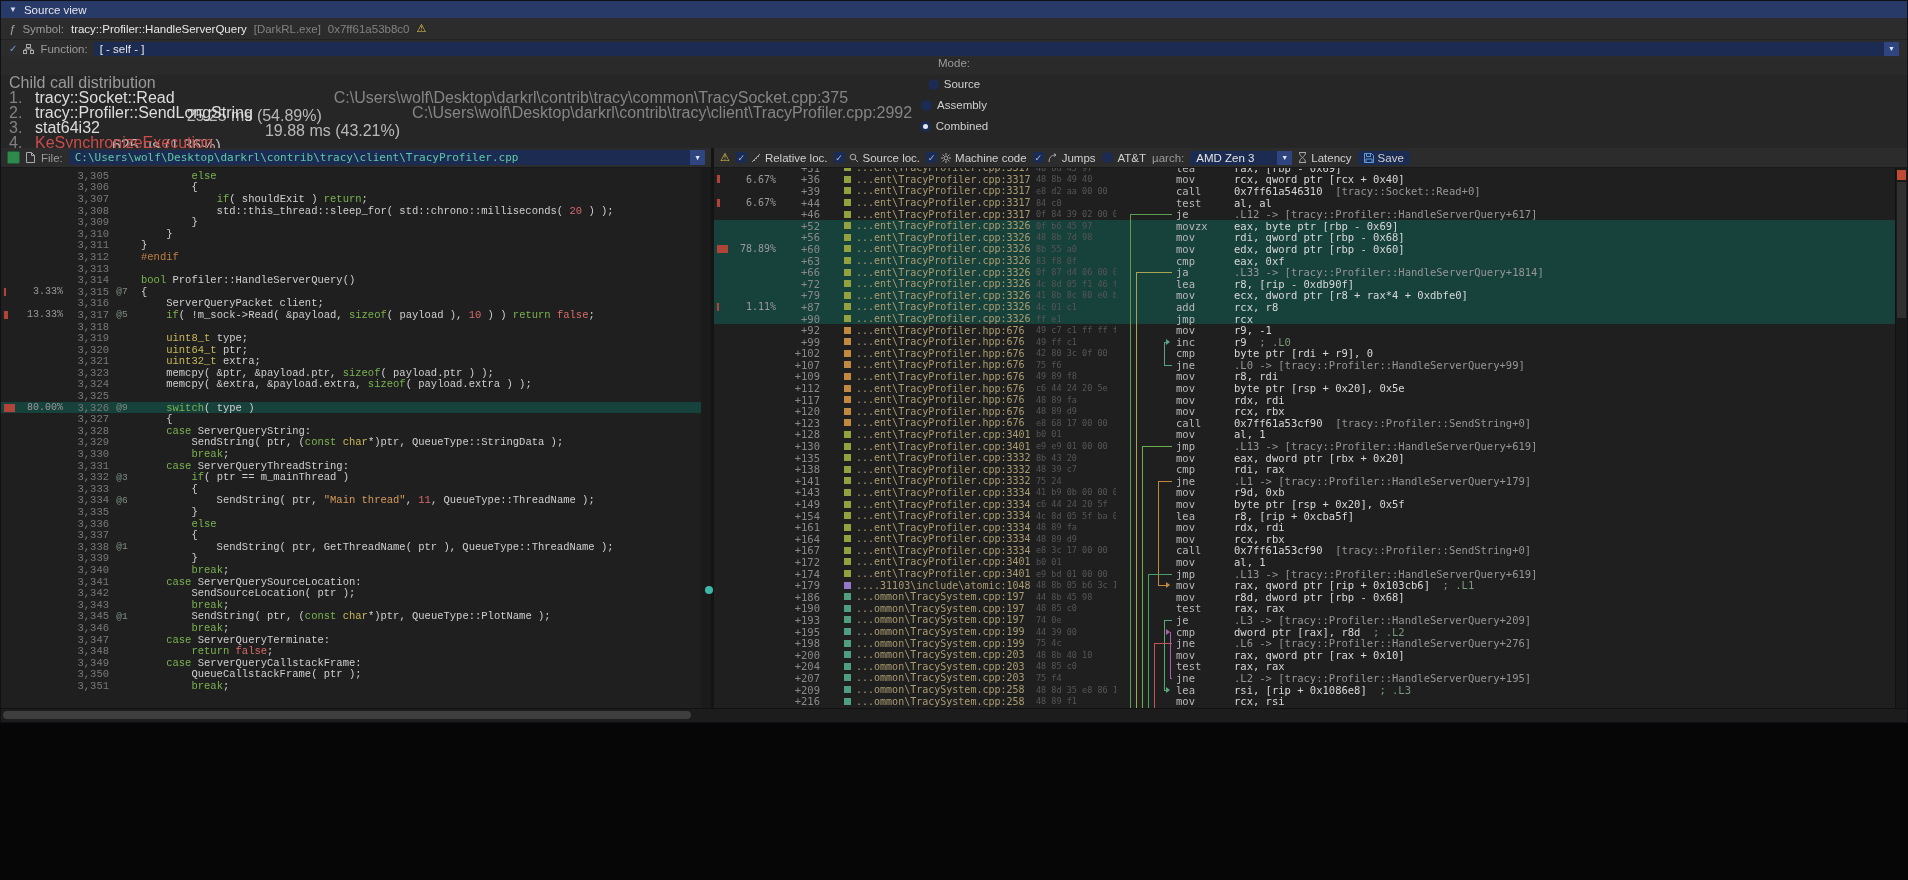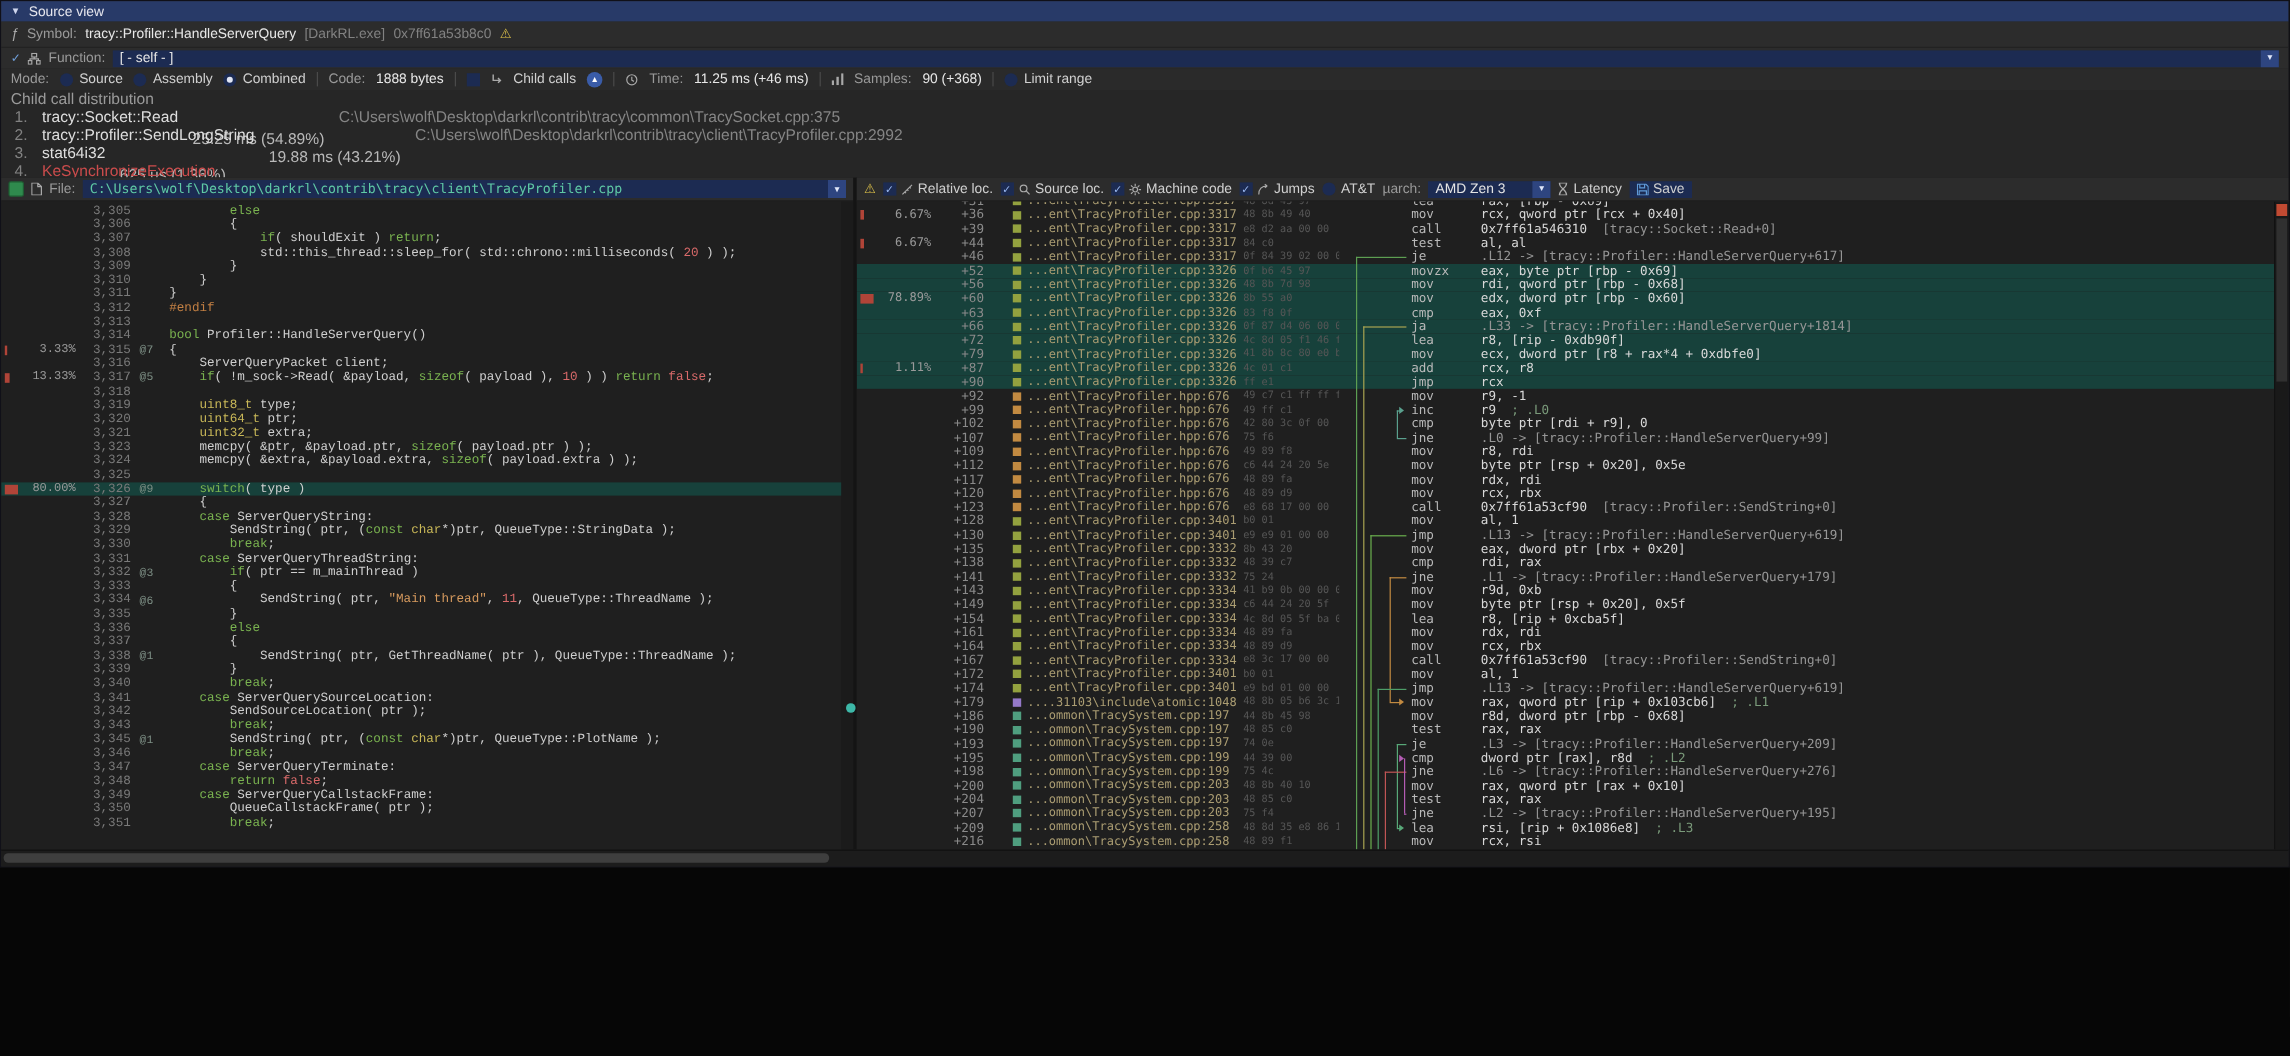--- a/index.html
+++ b/index.html
@@ -7,30 +7,30 @@
   .window{position:absolute;left:0;top:0;width:1908px;height:723px;background:var(--window_bg);box-sizing:border-box;border:1px solid #101018;}
   
   .titlebar{height:17px;background:var(--titlebar);display:flex;align-items:center;gap:7px;padding:0 8px;color:#e6e6ee;font-size:11.5px;}
   .collapse{font-size:8px;color:#cfd6ee;cursor:pointer;}
   .symbolbar{height:21px;background:var(--toolbar_bg);display:flex;align-items:center;gap:7px;padding:0 8px;font-size:11.5px;border-bottom:1px solid #222;}
   .lab{color:var(--dim);} .val{color:#e8e8e8;} .dimval{color:var(--dimmer);}
   .warn{color:var(--warning);font-size:11px;}
   .funcbar{height:17px;background:var(--toolbar_bg);display:flex;align-items:center;gap:6px;padding:0 8px;font-size:11.5px;}
   .combo{flex:1;height:14px;background:var(--frame_bg);display:flex;align-items:center;padding-left:6px;color:#e4e4e4;position:relative;}
   .combo .arrowbox{position:absolute;right:0;top:0;bottom:0;width:15px;background:var(--frame_btn);display:flex;align-items:center;justify-content:center;color:#dfe6f8;font-size:7px;}
-  .modebar{height:18px;background:#2a2a2a;display:flex;align-items:center;gap:9px;padding:0 8px;font-size:11.5px;color:#d0d0d0;}
+  .modebar{height:18px;background:#2a2a2a;display:flex;align-items:center;gap:9px;padding:0 8px;font-size:11.5px;color:#d0d0d0;flex-direction:column;}
   .sep{width:1px;height:12px;background:#4a4a4a;}
   .radio{display:inline-flex;align-items:center;gap:5px;cursor:pointer;}
   .rdot{width:11px;height:11px;border-radius:50%;background:var(--frame_bg);display:inline-flex;align-items:center;justify-content:center;}
   .rdot.sel::after{content:"";width:5px;height:5px;border-radius:50%;background:#e2e7f5;}
   .cbx{width:11px;height:11px;background:var(--frame_bg);display:inline-flex;align-items:center;justify-content:center;font-size:9px;color:var(--check);}
   .roundbtn{width:13px;height:13px;border-radius:50%;background:#3a5ca8;color:#fff;font-size:7px;display:inline-flex;align-items:center;justify-content:center;cursor:pointer;}
   .icn{display:inline-flex;align-items:center;color:#a9a9a9;}
   
-  .ccwrap{background:var(--window_bg);height:73px;overflow:hidden;padding-left:8px;font-size:13px;text-align:right;}
+  .ccwrap{background:var(--window_bg);height:73px;overflow:hidden;padding-left:8px;font-size:16px;}
   .cchead{height:15px;display:flex;align-items:center;color:var(--dim);}
   .ccrow{height:15px;display:flex;align-items:center;gap:12px;cursor:pointer;}
   .cci{color:var(--dimmer);width:14px;}
   .ccn{color:#dedede;} .cct{color:#b9b9b9;margin-top:36px;} .ccp{color:#858585;}
   .err{color:var(--error) !important;}
   
   .panes{display:flex;height:560px;}
   .pane-left{width:710px;position:relative;background:var(--pane_bg);}
   .vdiv{width:3px;background:#141414;position:relative;}
   .grip{position:absolute;left:-6px;top:438px;width:8px;height:8px;border-radius:50%;background:#3db8a8;}

